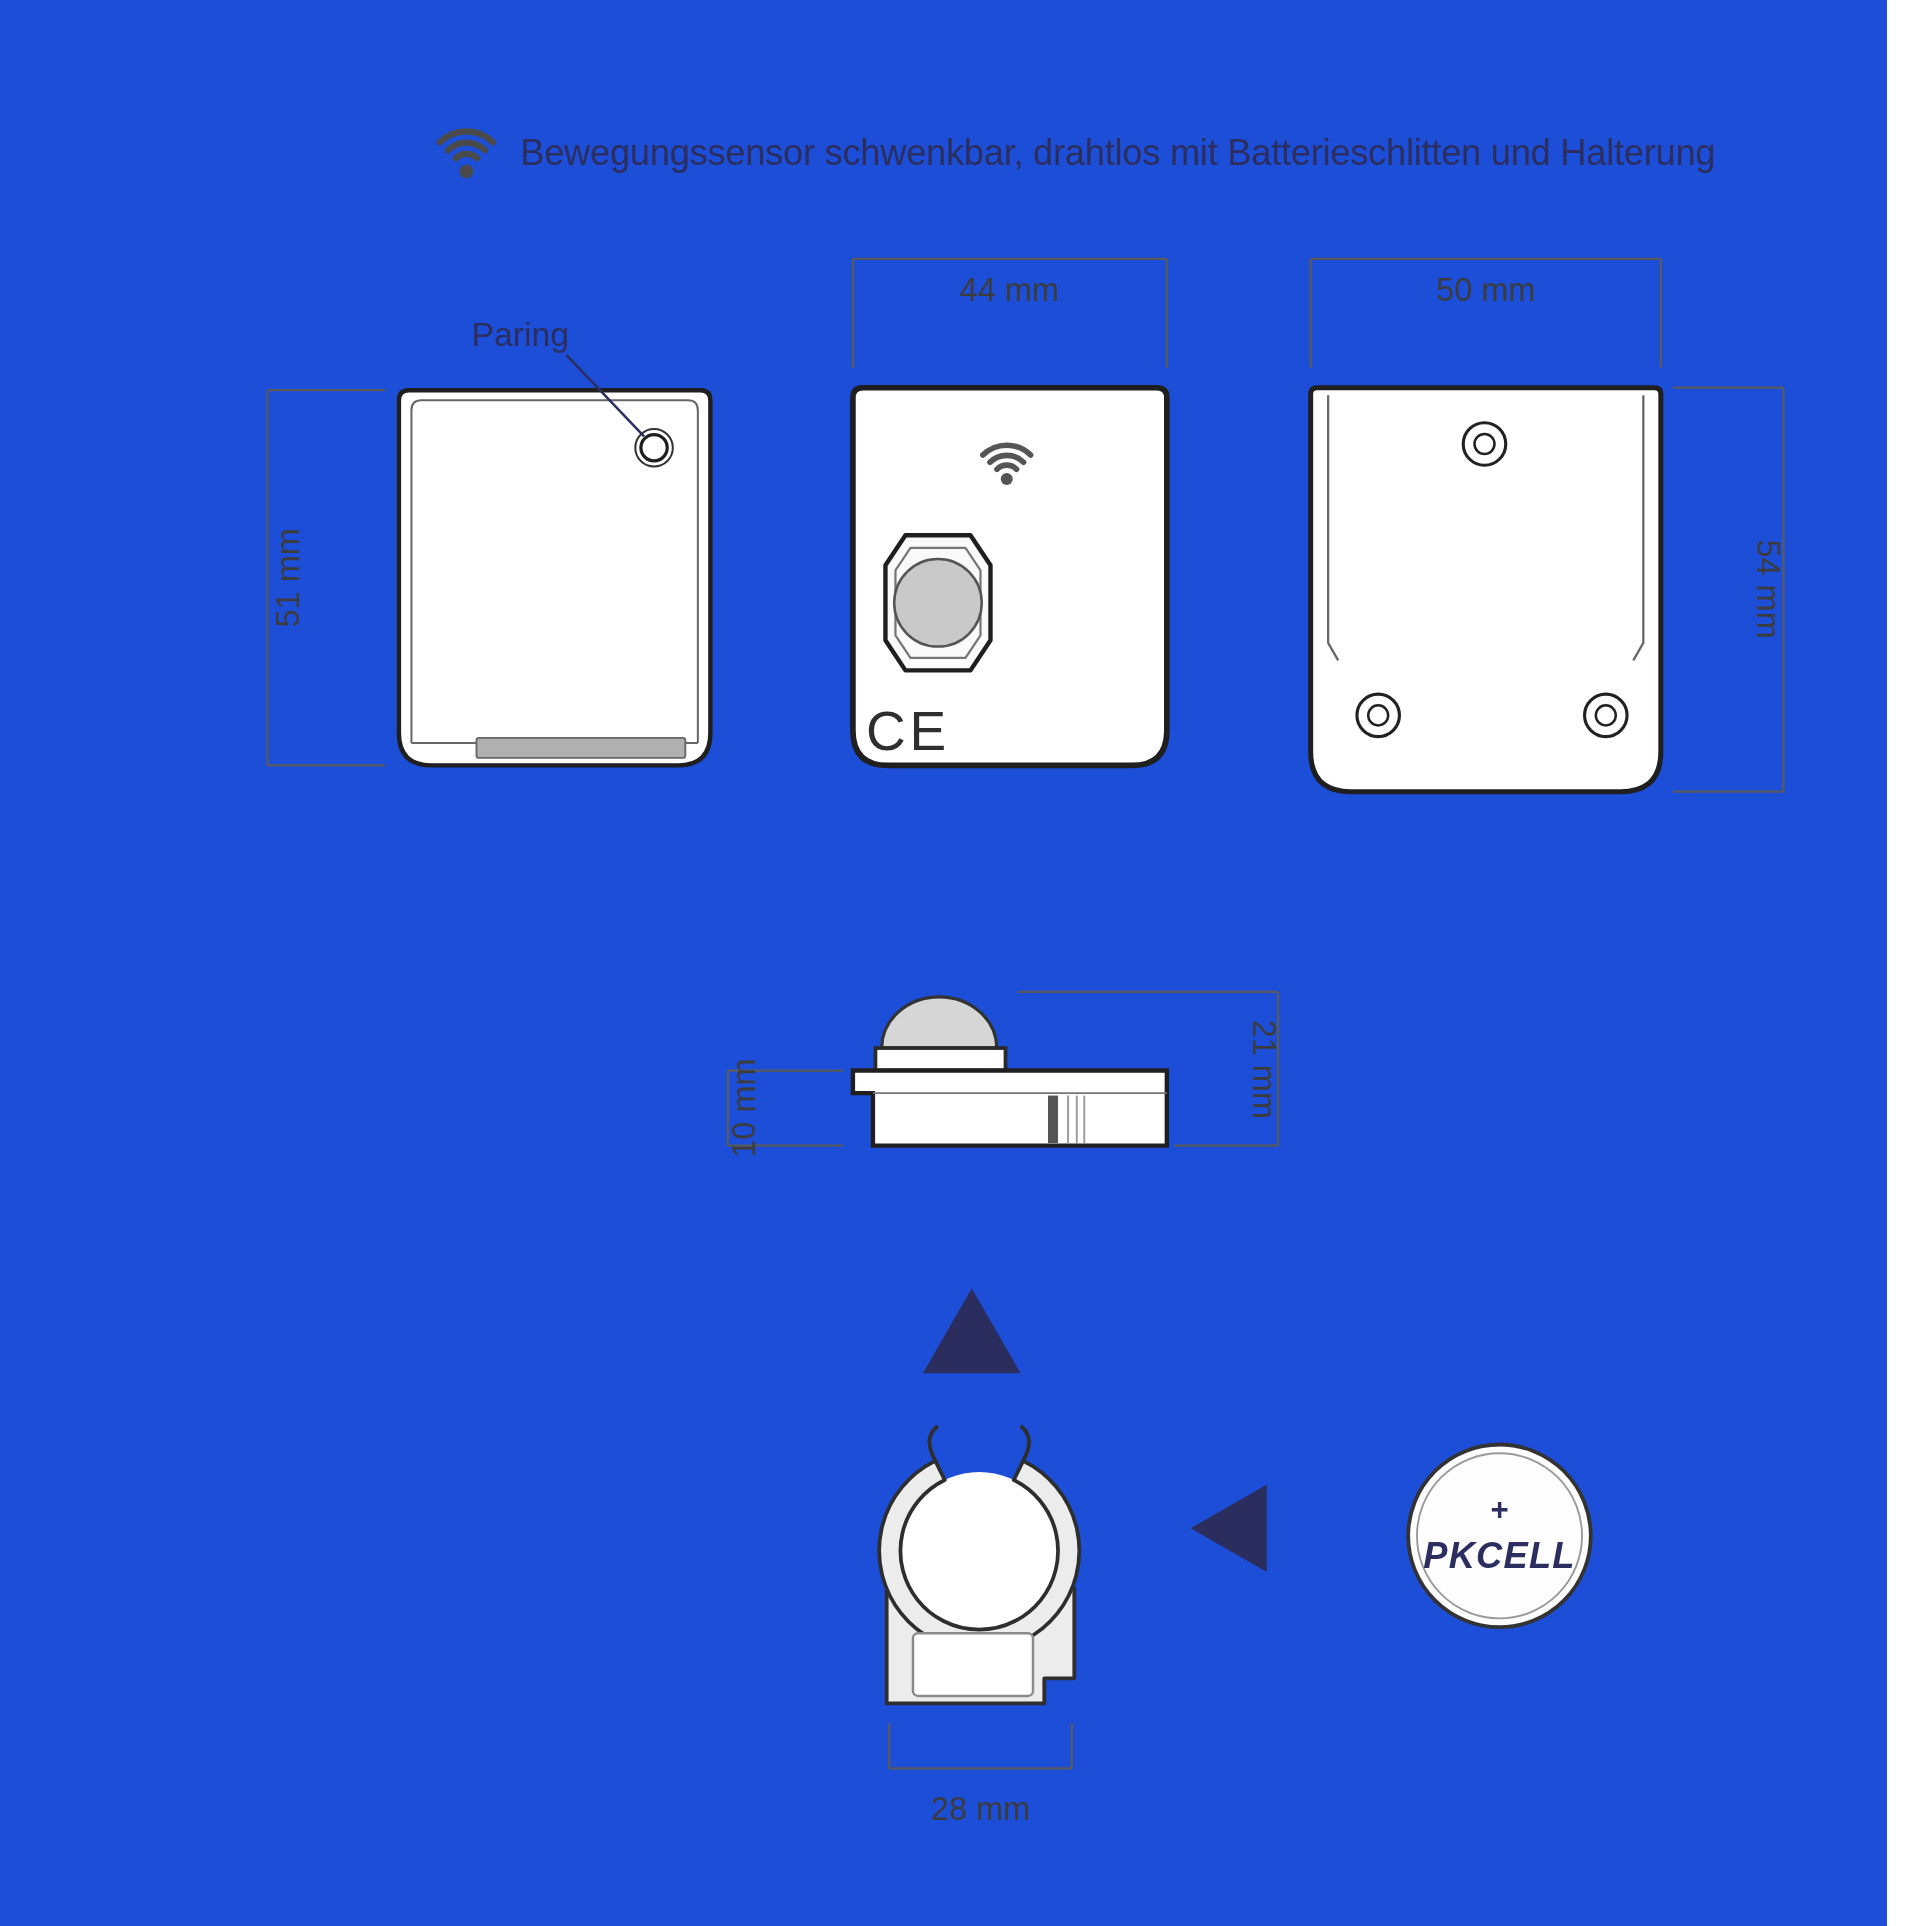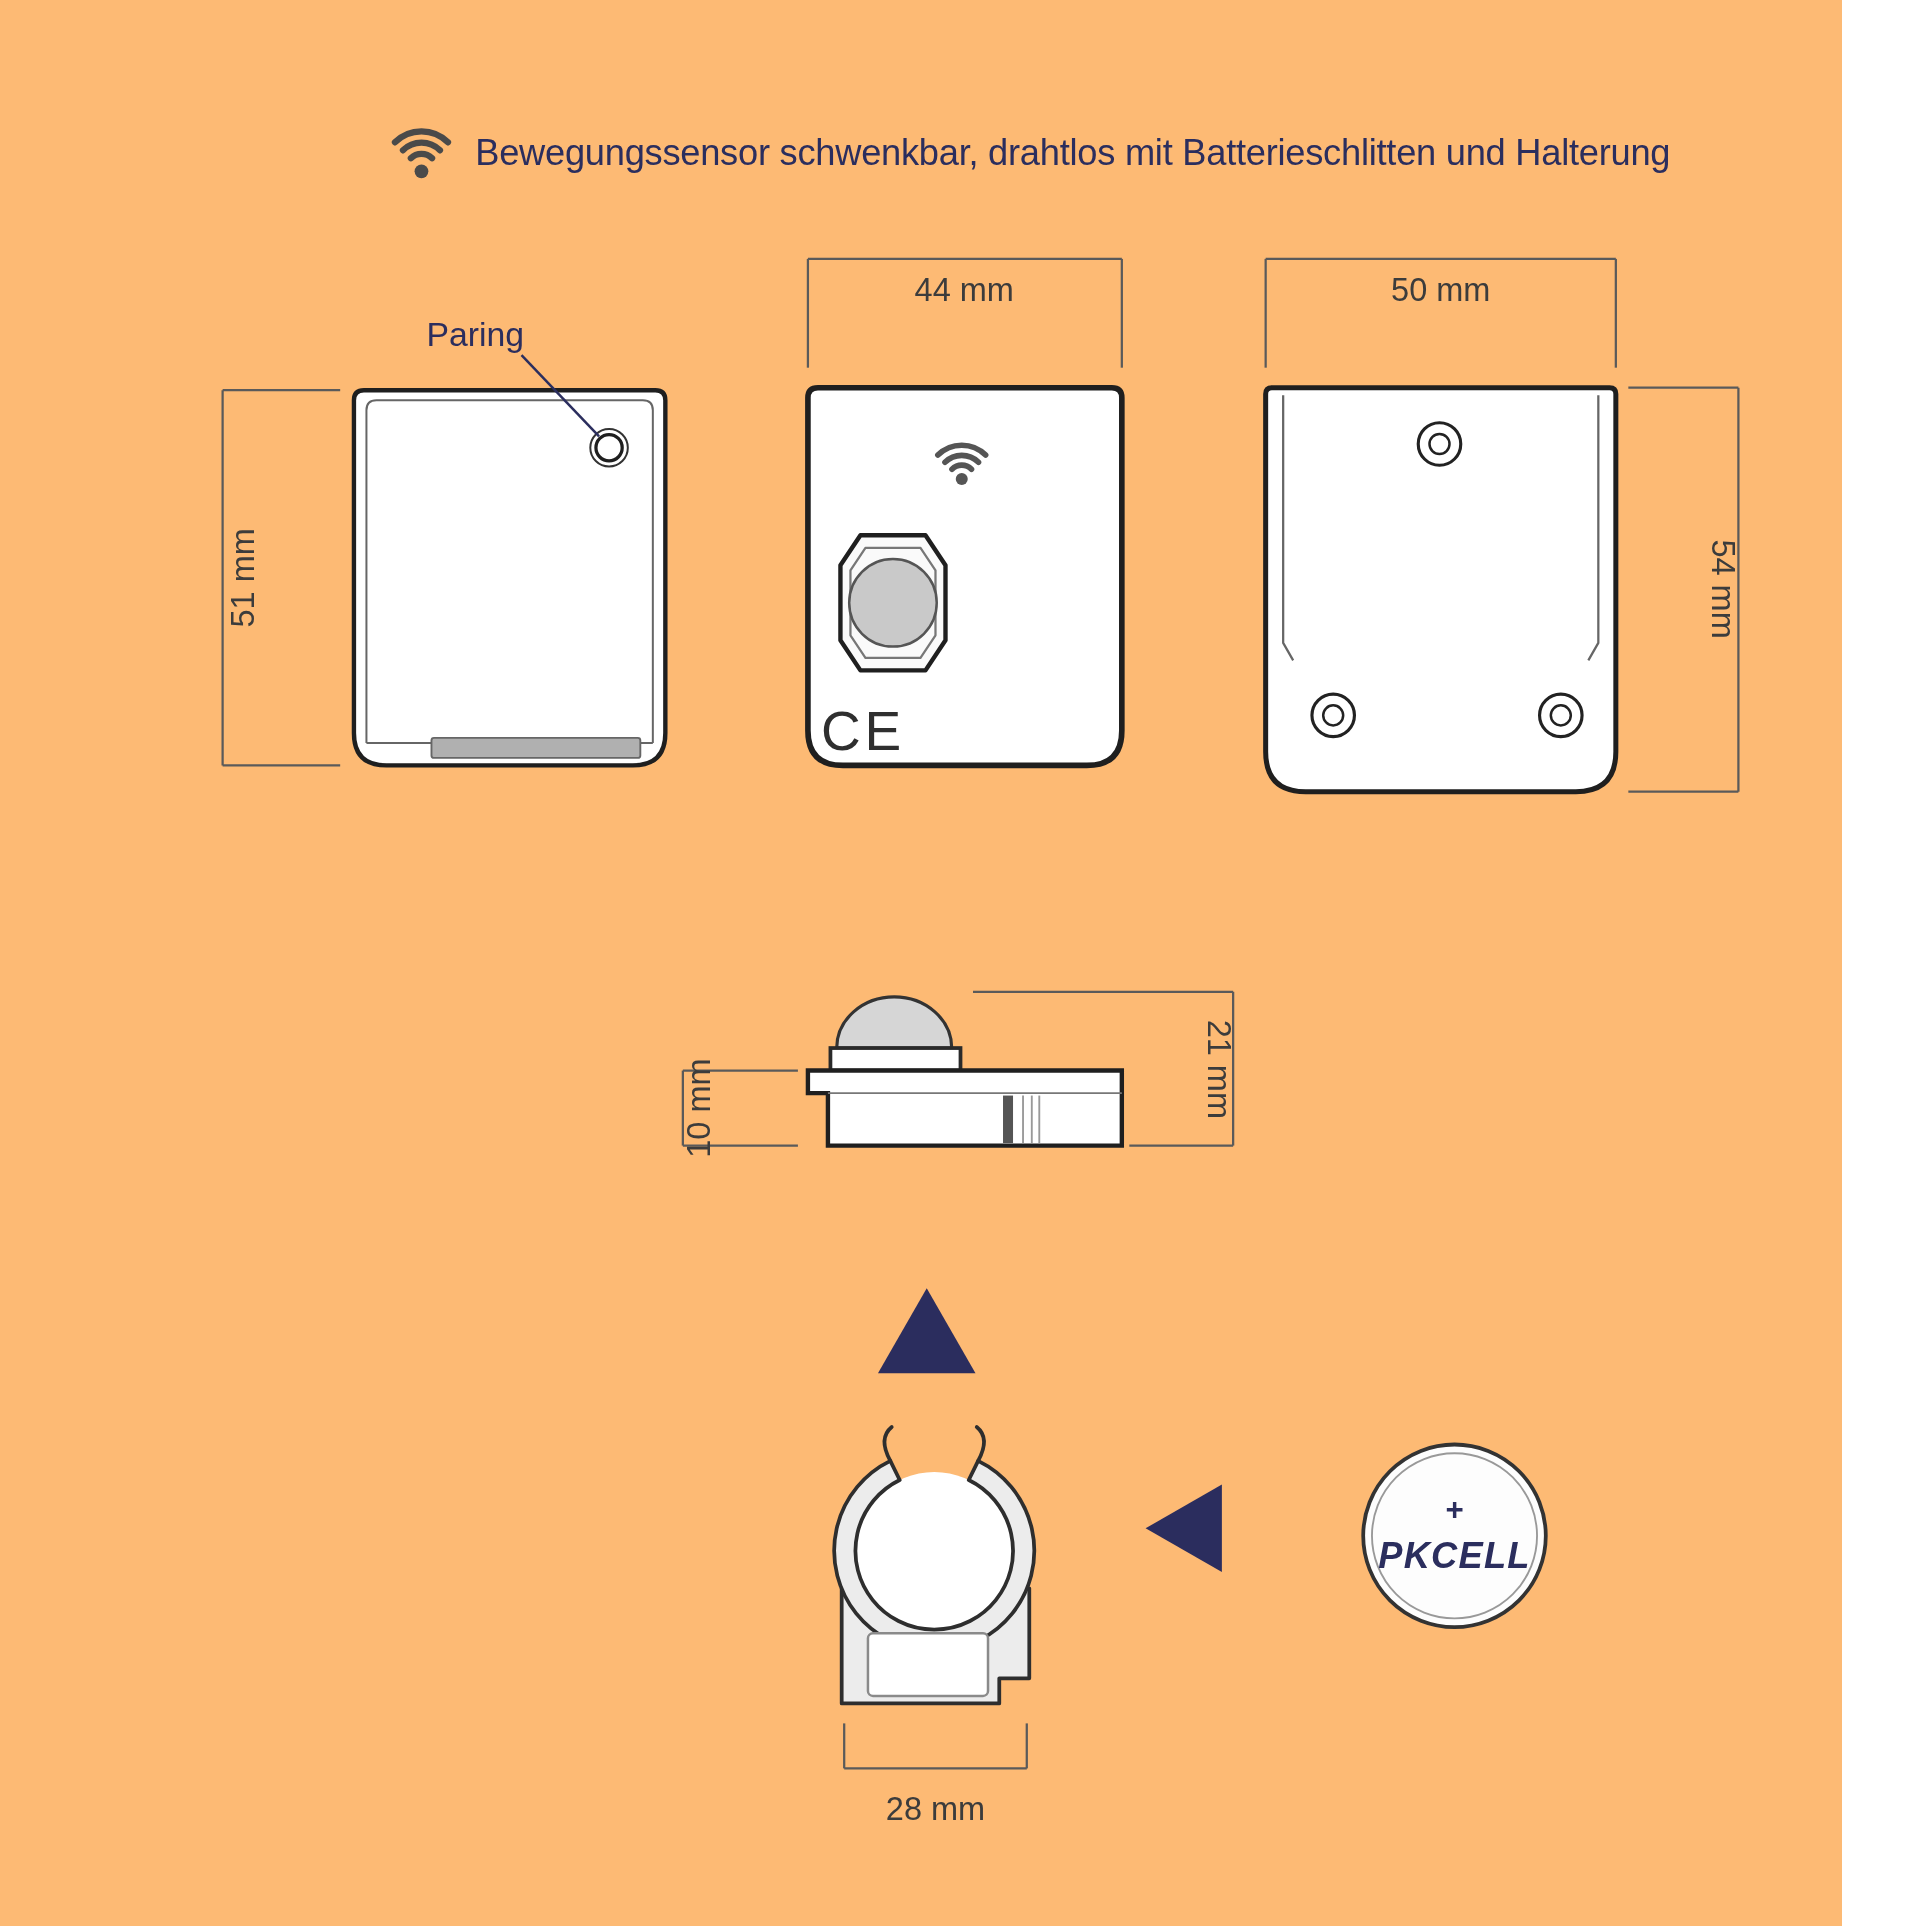--- a/index.html
+++ b/index.html
@@ -1,16 +1,16 @@
 <!DOCTYPE html>
 <html style="font-size:12.3px"><head>
 <meta charset="utf-8">
 <style>
   html,body{margin:0;padding:0;background:#ffffff;}
-  .canvas{width:1842px;height:1926px;background:#fdba74;position:relative;overflow:hidden;}
+  .canvas{width:1842px;height:1926px;background:#1d4ed8;position:relative;overflow:hidden;padding-left:45px;}
   svg{display:block;}
   text{font-family:"Liberation Sans", sans-serif;}
   .title-text{font-size:29px;fill:#2b2e5e;font-weight:500;letter-spacing:-0.2px;}
   .label-navy{font-size:27px;fill:#2b2e5e;}
   .dim-text{font-size:26px;fill:#3c3c3c;}
   .ce-text{font-size:44px;fill:#2f2f2f;letter-spacing:3px;}
   .battery-plus{font-size:25px;fill:#2b2e5e;font-weight:bold;}
   .battery-brand{font-size:29px;fill:#2b2e5e;font-weight:bold;font-style:italic;letter-spacing:1px;}
   .outline{fill:#ffffff;stroke:#1f1f1f;}
   .thin-detail{stroke:#666666;fill:none;}

